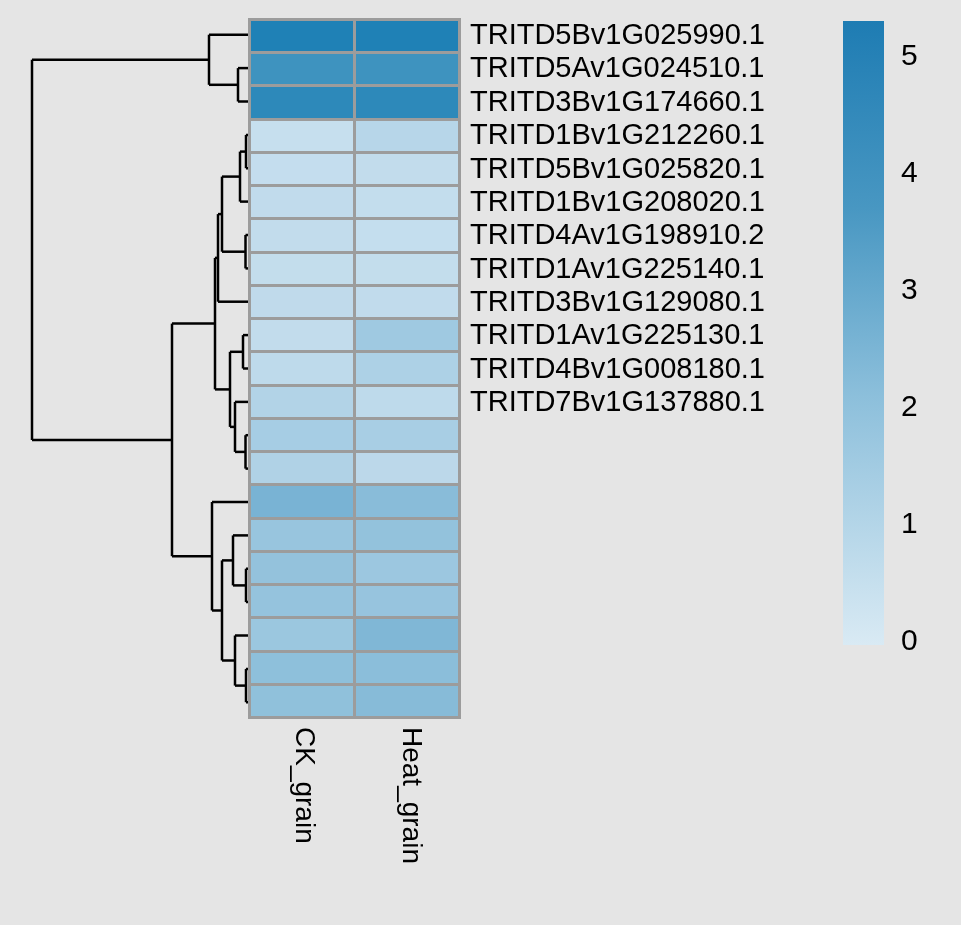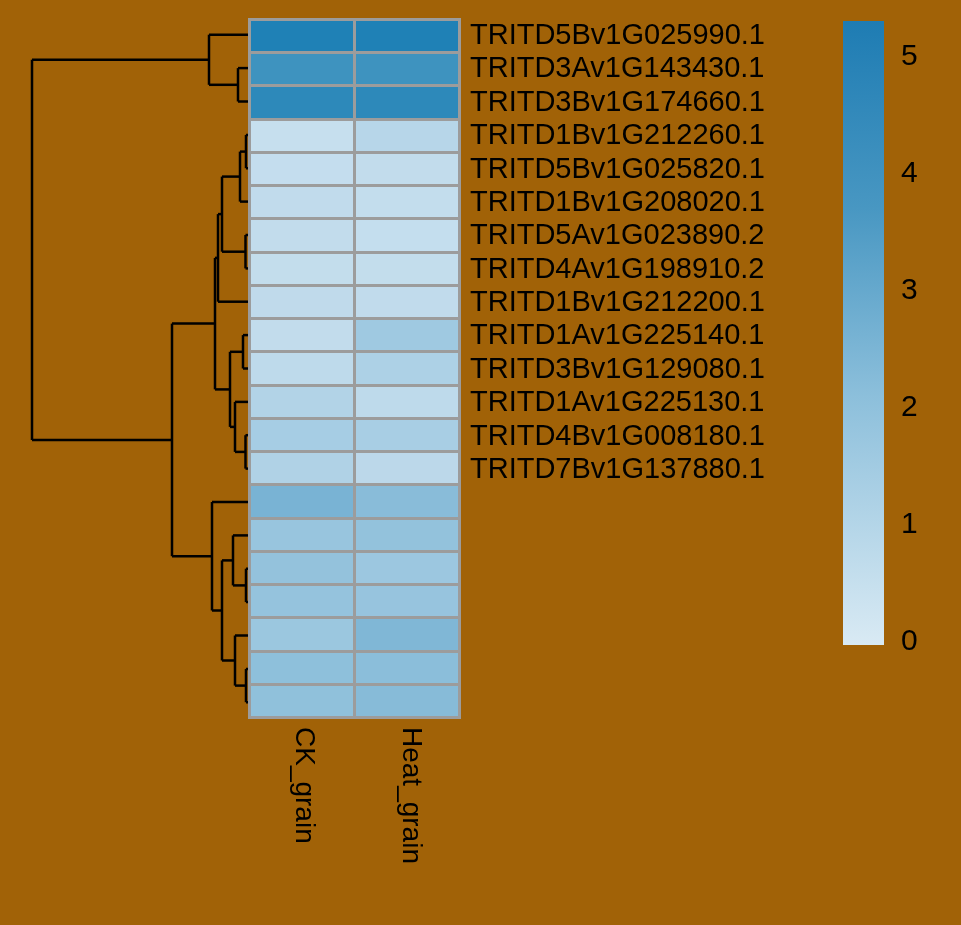--- a/index.html
+++ b/index.html
@@ -1,19 +1,19 @@
 <!DOCTYPE html>
 <html><head>
 <meta charset="utf-8">
 <style>
   html,body{
     margin:0;padding:0;width:961px;height:925px;background:#ffffff;overflow:hidden;
     font-family:"Liberation Sans", sans-serif;
   }
-  #stage{position:relative;width:961px;height:925px;background:#a16207;}
+  #stage{position:relative;width:961px;height:925px;background:#e5e5e5;}
   #dendro-svg{position:absolute;left:0;top:0;width:961px;height:925px;}
   #heatmap{
     position:absolute;left:248px;top:18px;width:213px;height:701px;
     box-sizing:border-box;background:#9c9c9c;padding:3px;
     display:grid;grid-template-columns:1fr 1fr;grid-auto-rows:1fr;gap:3px;
   }
   .hm-cell{width:100%;height:100%;}
   #row-labels{position:absolute;left:470px;top:18px;width:360px;}
   .row-label{
     height:33.38px;line-height:33.38px;font-size:29px;color:#000;
@@ -139,28 +139,26 @@
       <div class="hm-cell" title="TRITD2Bv1G043720.1 / CK_grain: 2" style="background: rgb(155, 199, 223);"></div>
       <div class="hm-cell" title="TRITD2Bv1G043720.1 / Heat_grain: 2.8" style="background: rgb(128, 183, 214);"></div>
       <div class="hm-cell" title="TRITD7Av1G182900.1 / CK_grain: 2.4" style="background: rgb(142, 192, 219);"></div>
       <div class="hm-cell" title="TRITD7Av1G182900.1 / Heat_grain: 2.5" style="background: rgb(139, 190, 218);"></div>
       <div class="hm-cell" title="TRITD7Bv1G137880.1 / CK_grain: 2.3" style="background: rgb(144, 193, 219);"></div>
       <div class="hm-cell" title="TRITD7Bv1G137880.1 / Heat_grain: 2.5" style="background: rgb(135, 187, 216);"></div>
     </div>
 
   <div id="row-labels">
       <div class="row-label">TRITD5Bv1G025990.1</div>
-      <div class="row-label">TRITD3Av1G143430.1</div>
+      <div class="row-label">TRITD5Av1G024510.1</div>
       <div class="row-label">TRITD3Bv1G174660.1</div>
       <div class="row-label">TRITD1Bv1G212260.1</div>
       <div class="row-label">TRITD5Bv1G025820.1</div>
       <div class="row-label">TRITD1Bv1G208020.1</div>
-      <div class="row-label">TRITD5Av1G023890.2</div>
       <div class="row-label">TRITD4Av1G198910.2</div>
-      <div class="row-label">TRITD1Bv1G212200.1</div>
       <div class="row-label">TRITD1Av1G225140.1</div>
       <div class="row-label">TRITD3Bv1G129080.1</div>
       <div class="row-label">TRITD1Av1G225130.1</div>
       <div class="row-label">TRITD4Bv1G008180.1</div>
       <div class="row-label">TRITD7Bv1G137880.1</div>
     </div>
 
   <div id="col-labels">
       <div class="col-label" style="left: 289px;">CK_grain</div>
       <div class="col-label" style="left: 396px;">Heat_grain</div>

